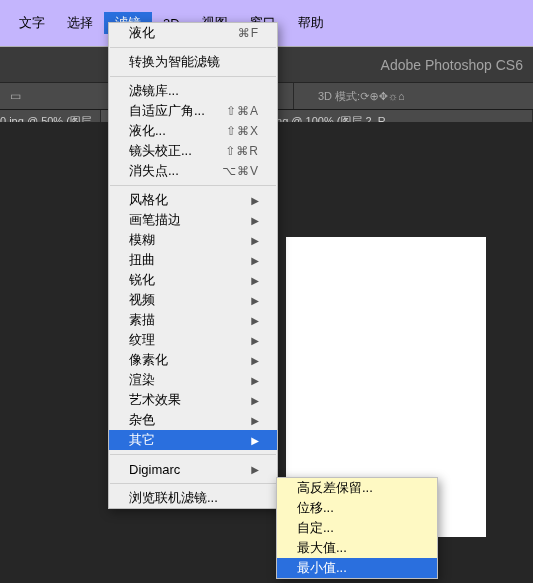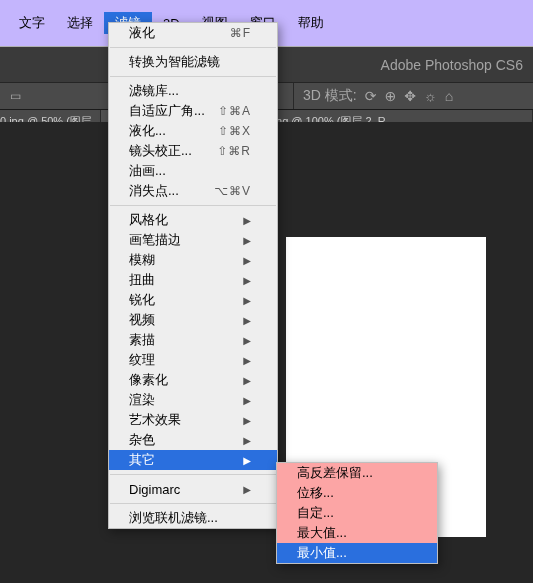--- a/index.html
+++ b/index.html
@@ -7,30 +7,30 @@
 .menubar span{padding:0 11px;height:22px;display:inline-flex;align-items:center}
 .menubar .active{background:#2a6fde;color:#fff}
 .appbar{background:#3a3a3a;height:35px;color:#a3a3a3;display:flex;align-items:center;justify-content:flex-end;padding-right:10px;font-size:14px}
 .toolbar{background:#4a4a4a;height:26px;border-top:1px solid #252525;border-bottom:1px solid #1a1a1a;position:relative}
 .tabrow{height:23px;display:flex}
 .tab{background:#4a4a4a;color:#cfcfcf;font-size:11px;padding:4px 0;border-right:1px solid #2a2a2a}
 .ruler{background:#3c3c3c;height:16px;border-bottom:1px solid #222}
 .canvas-area{background:#262626;position:absolute;left:0;top:122px;right:0;bottom:0}
 .canvas{position:absolute;left:286px;top:115px;width:200px;height:300px;background:#fff}
 .dropdown{position:absolute;left:108px;top:22px;width:168px;background:#eee;border:1px solid #bfbfbf;box-shadow:2px 3px 10px rgba(0,0,0,0.4)}
-.submenu{position:absolute;left:276px;top:462px;width:160px;background:#fca5a5;border:1px solid #bfbfbf;box-shadow:2px 3px 10px rgba(0,0,0,0.4)}
-.item{display:flex;align-items:center;height:20px;padding:0 26px 0 20px;justify-content:space-between;white-space:nowrap}
+.submenu{position:absolute;left:276px;top:477px;width:160px;background:#fef9c3;border:1px solid #bfbfbf;box-shadow:2px 3px 10px rgba(0,0,0,0.4)}
+.item{display:flex;align-items:center;height:20px;padding:0 18px 0 20px;justify-content:space-between;white-space:nowrap}
 .item.hl{background:#2a6fde;color:#fff}
 .sep{height:1px;background:#cfcfcf;margin:4px 1px}
 .sc{color:#5a5a5a;font-size:12px;letter-spacing:1px}
 .arrow{font-size:10px;color:#555}
 .item.hl .arrow{color:#fff}
 .toolbar-icons{display:flex;align-items:center;height:100%;gap:12px;padding-left:10px;color:#b0b0b0;font-size:12px}
 .sep-v{position:absolute;left:293px;top:0;bottom:0;width:1px;background:#282828}
-.mode3d{position:absolute;left:303px;top:0;height:100%;display:flex;align-items:center;gap:8px;color:#a8a8a8;font-size:14px}
+.mode3d{position:absolute;left:318px;top:0;height:100%;display:flex;align-items:center;color:#a8a8a8;font-size:11px}
 </style>
 </head>
 <body>
 
 <div class="menubar">
   <span>文字</span>
   <span>选择</span>
   <span class="active">滤镜</span>
   <span>3D</span>
   <span>视图</span>
@@ -86,23 +86,20 @@
       <span>自适应广角...</span>
       <span class="sc">⇧⌘A</span>
     </div>
   <div class="item">
       <span>液化...</span>
       <span class="sc">⇧⌘X</span>
     </div>
   <div class="item">
       <span>镜头校正...</span>
       <span class="sc">⇧⌘R</span>
-    </div>
-  <div class="item">
-      <span>油画...</span>
     </div>
   <div class="item">
       <span>消失点...</span>
       <span class="sc">⌥⌘V</span>
     </div>
   <div class="sep"></div>
   <div class="item">
       <span>风格化</span>
       <span class="arrow">▶</span>
     </div>

